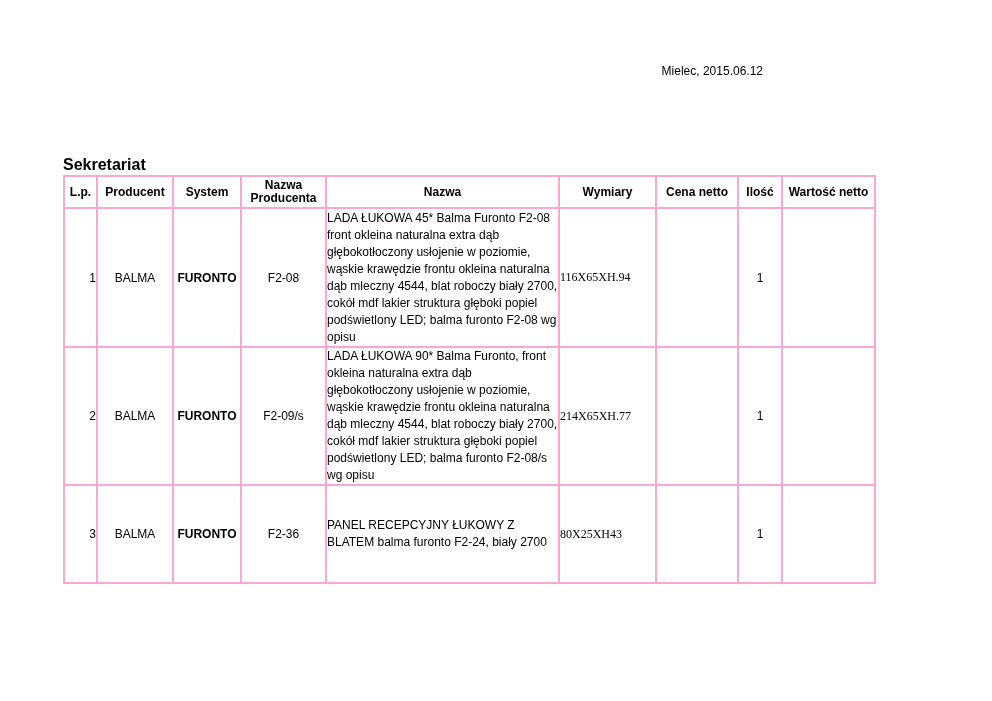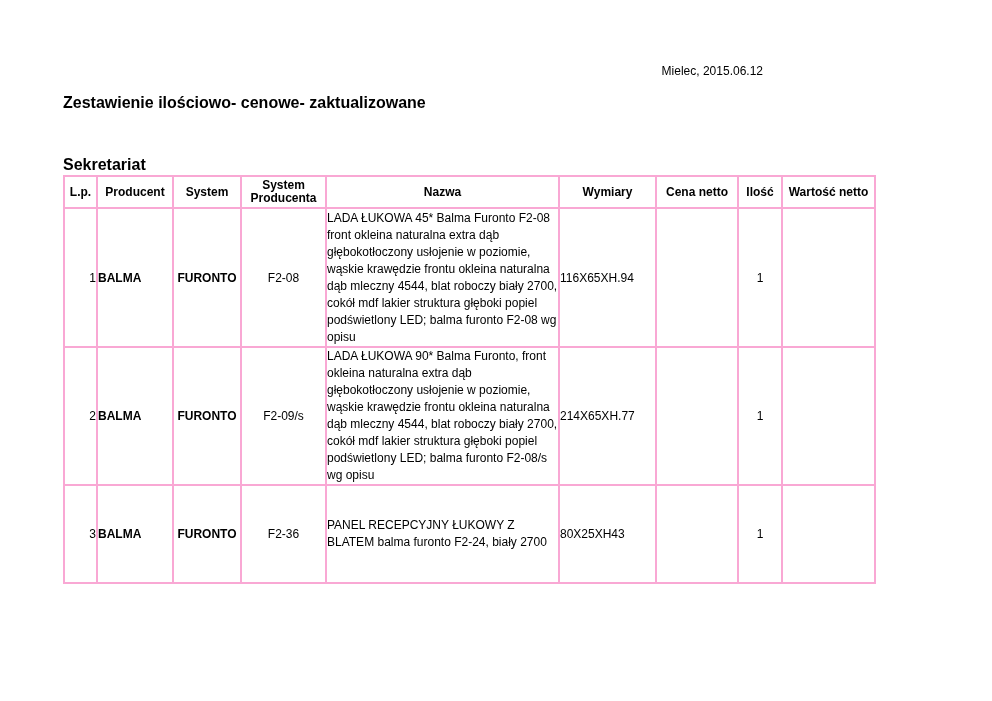--- a/index.html
+++ b/index.html
@@ -59,58 +59,57 @@
     text-align: center;
     height: 28px;
     padding: 1px 2px;
     font-size: 12px;
     line-height: 13px;
   }
   tr.r1 { height: 139px; }
   tr.r2 { height: 138px; }
   tr.r3 { height: 98px; }
   td.c-lp   { text-align: right; padding-right: 3px; }
-  td.c-prod { font-weight: bold; }
+  td.c-prod { text-align: center; font-weight: normal; }
   td.c-sys  { text-align: center; font-weight: bold; }
   td.c-sym  { text-align: center; margin-top: 47px; }
   td.c-naz  { padding: 2px 3px; line-height: 17px; text-align: left; }
-  td.c-wym  { text-align: left; padding-left: 6px; }
+  td.c-wym  { text-align: left; padding-left: 6px; font-family: Liberation Serif, serif; }
   td.c-cen  { }
   td.c-ilo  { text-align: center; }
   td.c-war  { }
 </style>
 </head>
 <body>
 
 <div class="page">
 
   <div class="doc-date">Mielec, 2015.06.12</div>
 
-  <h1 class="doc-title">Zestawienie ilościowo- cenowe- zaktualizowane</h1>
 
   <div class="section-heading">Sekretariat</div>
 
   <table class="items">
     <colgroup>
       <col style="width:33px">
       <col style="width:76px">
       <col style="width:68px">
       <col style="width:85px">
       <col style="width:233px">
       <col style="width:97px">
       <col style="width:82px">
       <col style="width:44px">
       <col style="width:93px">
     </colgroup>
     <thead>
       <tr>
         <th>L.p.</th>
         <th>Producent</th>
         <th>System</th>
-        <th>System Producenta</th>
+        <th>Nazwa Producenta</th>
         <th>Nazwa</th>
         <th>Wymiary</th>
         <th>Cena netto</th>
         <th>Ilość</th>
         <th>Wartość netto</th>
       </tr>
     </thead>
     <tbody>
       <tr class="r1">
         <td class="c-lp">1</td>

